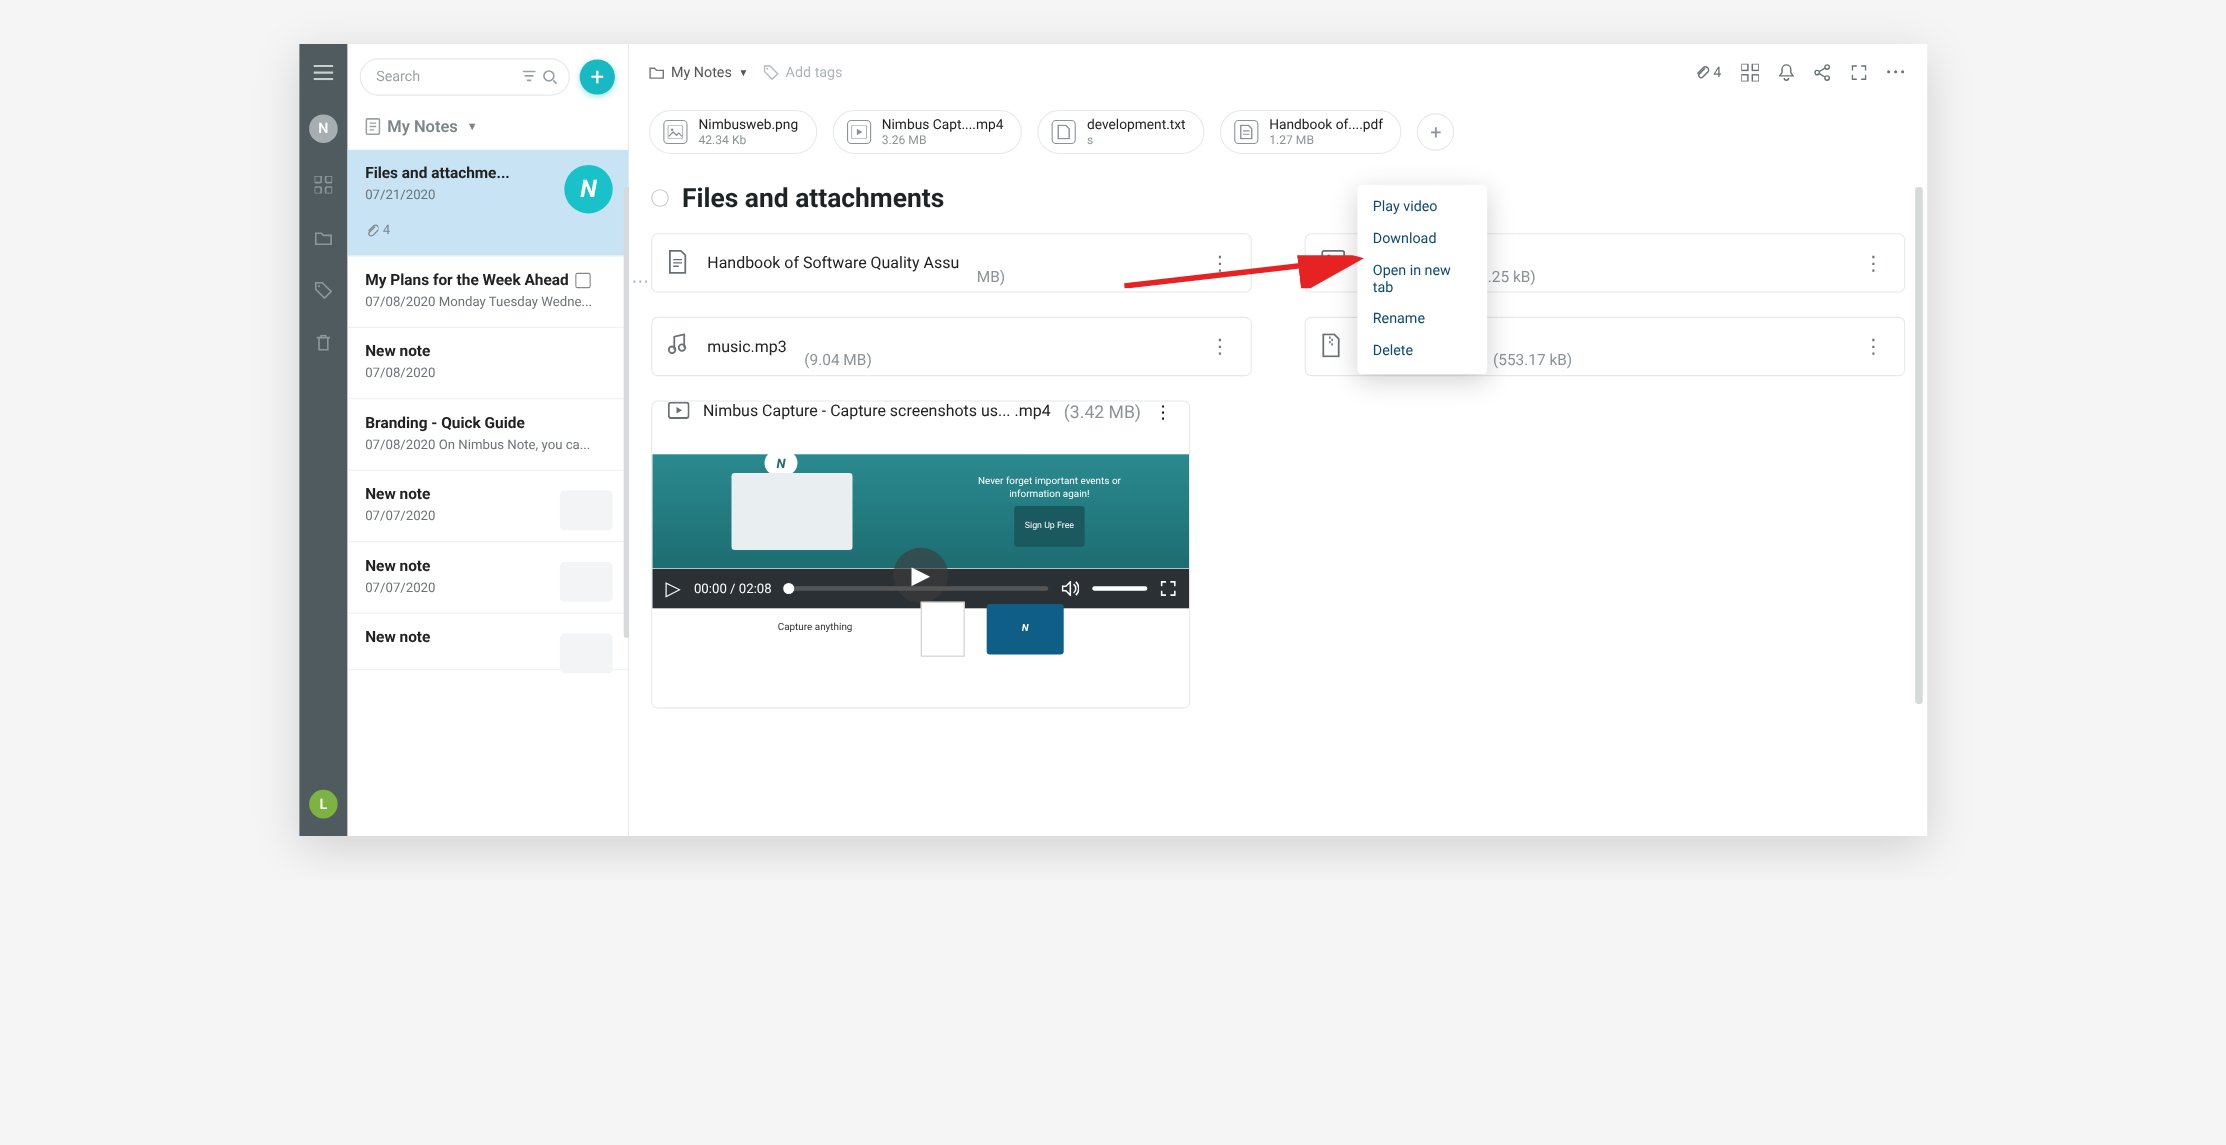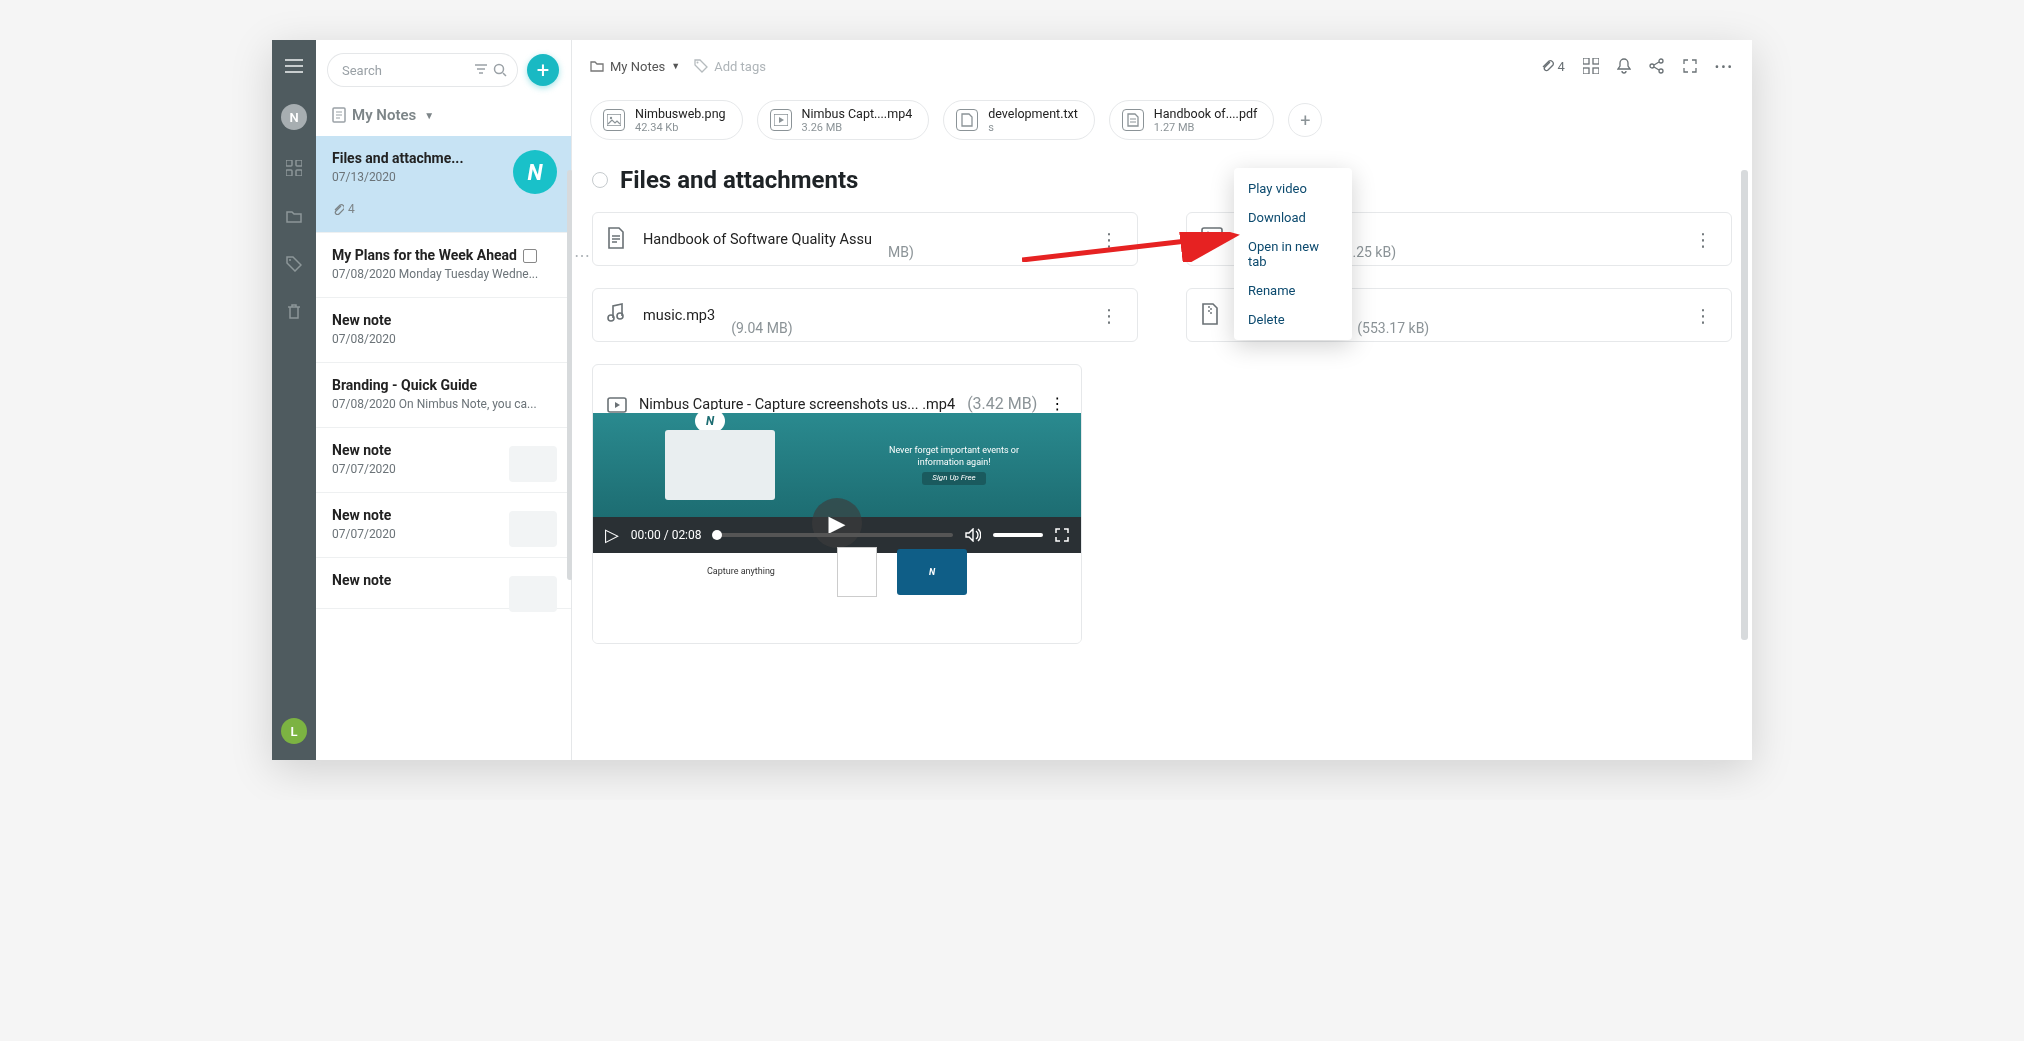--- a/index.html
+++ b/index.html
@@ -58,29 +58,29 @@
 .handle { position:absolute; left:2px; color:#aeb4b8; font-size:16px; cursor:grab; }
 
 .file-grid { display:grid; grid-template-columns:1fr 1fr; gap:22px 48px; }
 .file-card { border:1px solid #e6e8ea; border-radius:6px; height:54px; display:flex; align-items:center; padding:0 14px; gap:12px; }
 .file-card .ficon { width:24px; height:24px; color:#6a7175; }
 .file-card .fname { font-size:14.5px; color:#222; }
 .file-card .fsize { font-size:14px; color:#8b9397; margin-left:4px;margin-top:25px; }
 .file-card .fmenu { margin-left:auto; color:#6a7175; cursor:pointer; padding:4px; font-size:18px; letter-spacing:1px; }
 
 .video-card { grid-column:1; border:1px solid #e6e8ea; border-radius:6px; overflow:hidden; width:490px; }
-.video-card .vhead { height:48px; display:flex; align-items:flex-end; padding:0 14px; gap:12px; }
+.video-card .vhead { height:48px; display:flex; align-items:flex-start; padding:0 14px; gap:12px; }
 .video-card .vhead .fname { font-size:14.5px; color:#222; }
 .video-card .vhead .fsize { color:#8b9397; }
 .video-body { height:230px; background:linear-gradient(180deg,#2a8a8f 0%,#1d6d72 45%,#ffffff 45%,#ffffff 100%); position:relative; }
 .video-top { height:45%; position:relative; display:flex; align-items:center; justify-content:space-around; color:#fff; font-size:9px; }
 .vt-left { width:110px; height:70px; background:#e9eef0; border-radius:3px; position:relative; margin-left:20px; }
 .vt-cloud { width:30px; height:22px; background:#fff; border-radius:12px; position:absolute; top:-20px; left:50%; transform:translateX(-50%); display:flex; align-items:center; justify-content:center; color:#1d6d72; font-style:italic; font-weight:700; font-size:12px; }
 .vt-right { width:150px; text-align:center; line-height:1.3; }
-.vt-btn { display:inline-block; background:#1a5a5e; padding:1px 10px; border-radius:3px; margin-top:4px; font-size:8px;font-style:italic; }
+.vt-btn { display:inline-block; background:#1a5a5e; padding:13px 10px; border-radius:3px; margin-top:4px; font-size:8px; }
 .play-overlay { position:absolute; top:50%; left:50%; transform:translate(-50%,-60%); width:50px; height:50px; border-radius:50%; background:rgba(60,60,60,0.65); display:flex; align-items:center; justify-content:center; color:#fff; font-size:22px; }
 .video-bottom { position:absolute; bottom:36px; left:0; right:0; height:70px; display:flex; align-items:center; justify-content:center; gap:20px; font-size:9px; color:#333; }
 .vb-text { width:110px; line-height:1.3; }
 .vb-lap { width:70px; height:46px; background:#0f5e87; border-radius:3px; display:flex; align-items:center; justify-content:center; color:#fff; font-style:italic; font-weight:700; }
 .video-controls { height:36px; background:#2a3034; color:#fff; display:flex; align-items:center; padding:0 12px; gap:12px; font-size:12px; }
 .vc-bar { flex:1; height:4px; background:#555; border-radius:2px; position:relative; }
 .vc-bar::after { content:''; position:absolute; left:0; top:50%; transform:translate(-2px,-50%); width:10px; height:10px; background:#fff; border-radius:50%; }
 .vc-vol { width:50px; height:4px; background:#fff; border-radius:2px; }
 
 
@@ -159,21 +159,21 @@
       <svg width="14" height="16" viewBox="0 0 14 16">
           <rect x="1" y="1" width="12" height="14" rx="1" fill="none" stroke="#9aa1a6" stroke-width="1.5"></rect>
           <path d="M4 5h6M4 8h6M4 11h4" stroke="#9aa1a6" stroke-width="1.2"></path>
         </svg>
       <span>My Notes</span>
       <span class="chev">▼</span>
     </div>
     <div class="note-list">
       <div class="note-item selected">
         <div class="note-title">Files and attachme...</div>
-        <div class="note-date">07/13/2020</div>
+        <div class="note-date">07/21/2020</div>
         <div class="note-attach">
           <svg width="12" height="12" viewBox="0 0 12 12">
               <path d="M9 3L4 8a2 2 0 003 3l5-5a3 3 0 00-4-4L3 7" fill="none" stroke="#7d8588" stroke-width="1.2"></path>
             </svg>
           <span>4</span>
         </div>
         <div class="note-thumb">N</div>
       </div>
       <div class="note-item">
         <div class="note-title"><span>My Plans for the Week Ahead</span><span class="folder-ic"></span></div>

